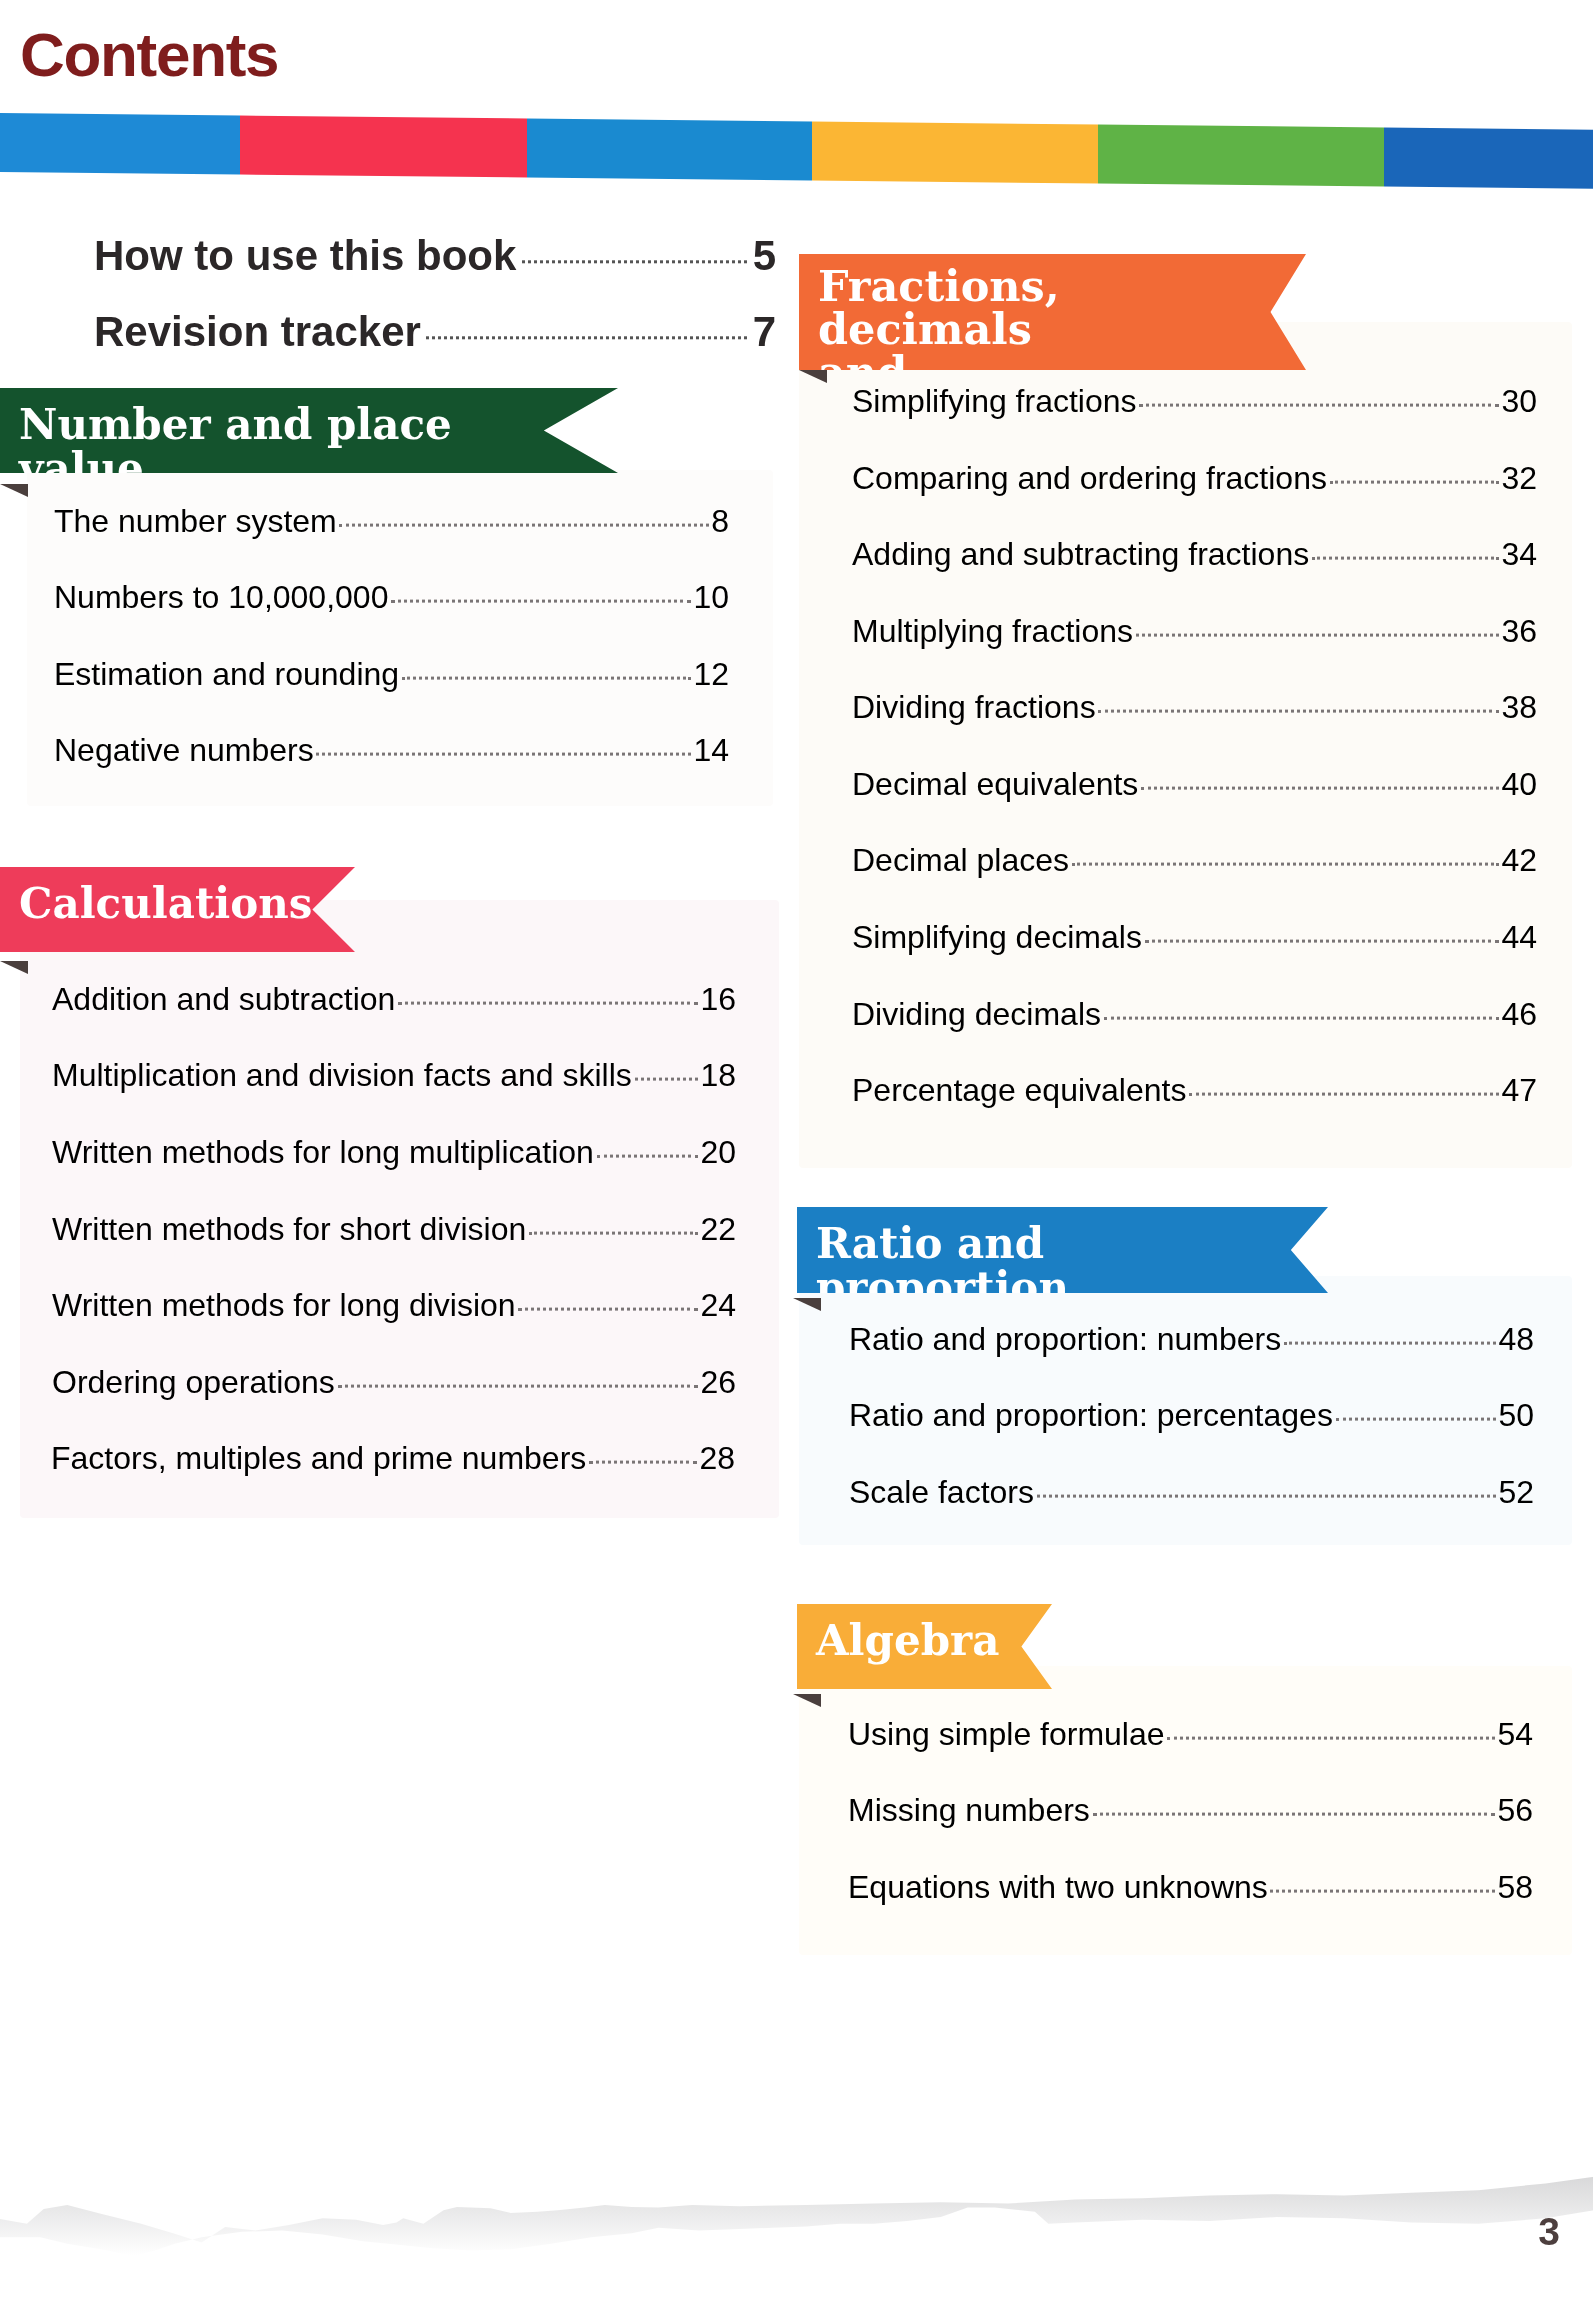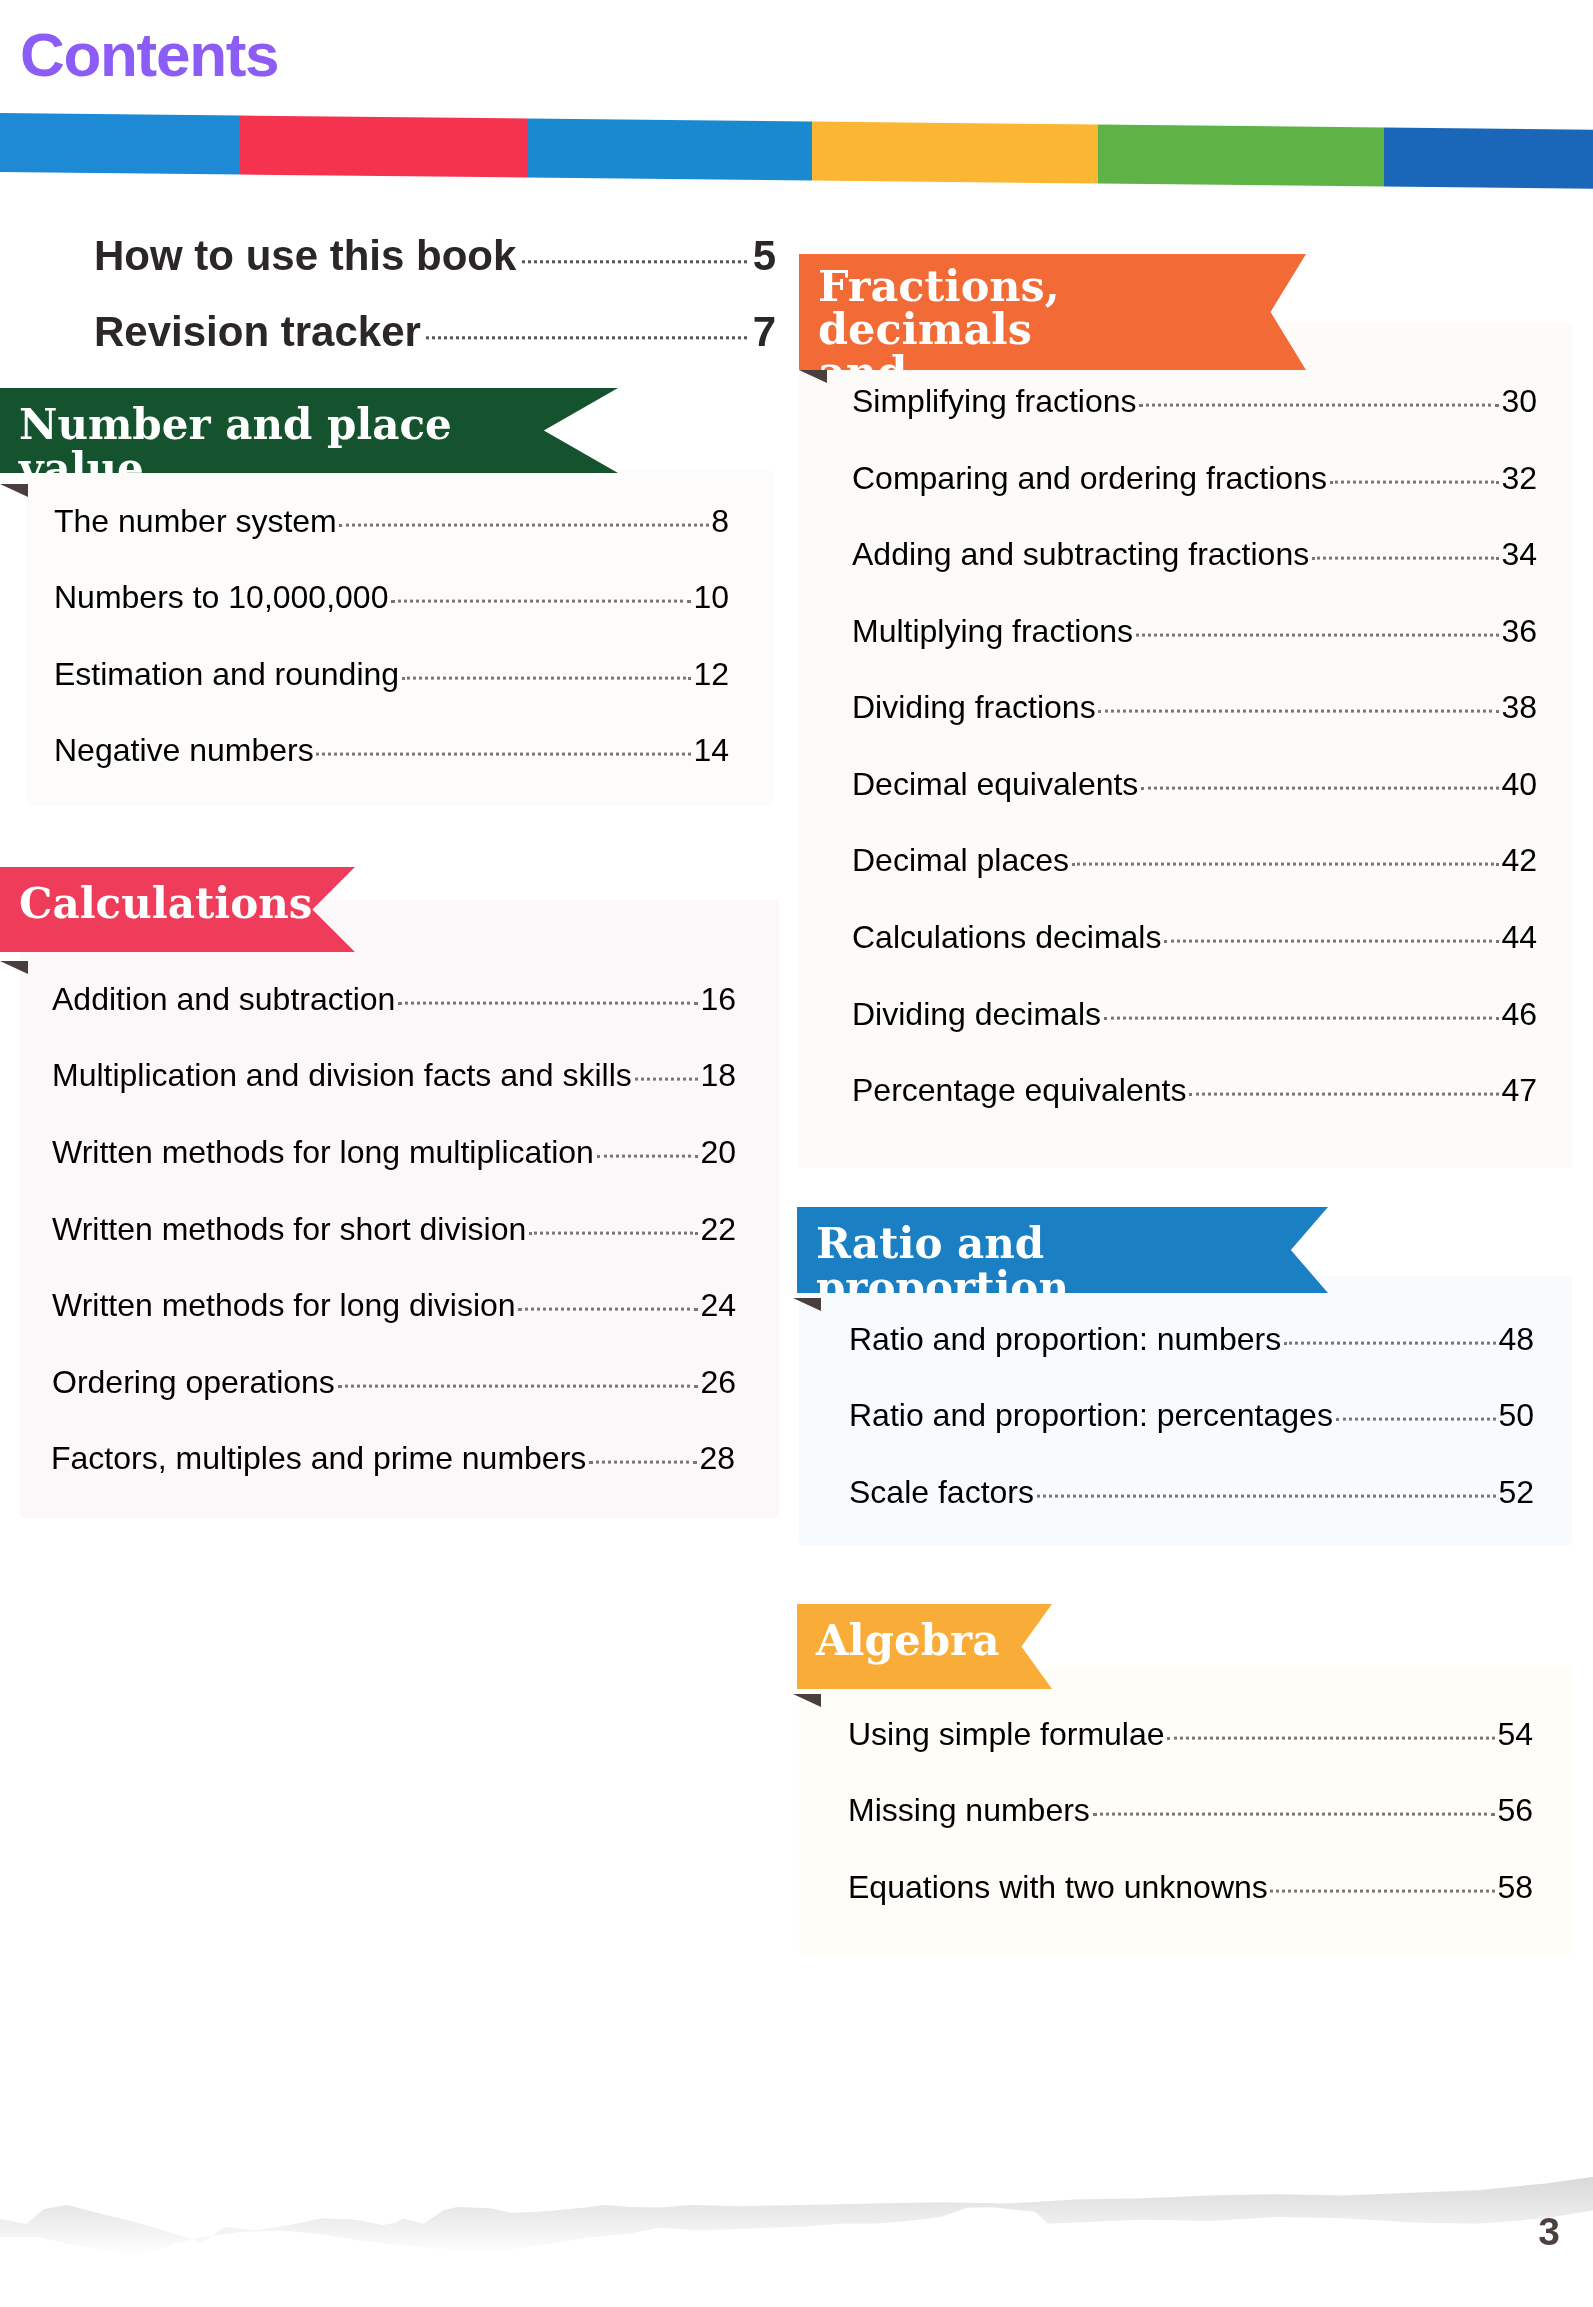--- a/index.html
+++ b/index.html
@@ -1,18 +1,18 @@
 <!DOCTYPE html>
 <html style="font-size:10.7px"><head>
 <meta charset="utf-8">
 <style>
   html, body { margin:0; padding:0; }
   body { width:1594px; height:2307px; background:#ffffff; position:relative; overflow:hidden;
          font-family:"Liberation Sans", sans-serif; color:#2f2b2c; }
-  .title { position:absolute; left:20px; top:19px; font-size:62px; font-weight:bold; color:#8b5cf6;
+  .title { position:absolute; left:20px; top:19px; font-size:62px; font-weight:bold; color:#7f1d1d;
            letter-spacing:-1.3px; font-family:"Liberation Sans", sans-serif;text-align:right; }
   .stripe { position:absolute; left:0; top:113px; width:1594px; height:59px; display:flex;
             transform:skewY(0.6deg); transform-origin:left; }
   .stripe div { height:100%; }
   .top-entry { position:absolute; left:55px; width:682px; display:flex; align-items:baseline;
                font-weight:bold; font-size:42px; color:#2b2728;margin-left:39px; }
   .top-entry .dots, .entry .dots { flex:1; border-bottom:4px dotted #555; margin:0 5.4px; height:0; transform:translateY(-6.7px); }
   .top-entry .dots { border-bottom-width:3.4px; }
   .section { position:absolute; }
   .banner { position:relative; color:#fff; font-family:"DejaVu Serif", serif; font-weight:bold;
@@ -157,21 +157,21 @@
     <span>Decimal equivalents</span>
       <span class="dots"></span>
       <span>40</span>
     </a>
   <a class="entry" style="left:852px;top:842px;width:685px">
     <span>Decimal places</span>
       <span class="dots"></span>
       <span>42</span>
     </a>
   <a class="entry" style="left:852px;top:919px;width:685px">
-    <span>Calculations decimals</span>
+    <span>Simplifying decimals</span>
       <span class="dots"></span>
       <span>44</span>
     </a>
   <a class="entry" style="left:852px;top:996px;width:685px">
     <span>Dividing decimals</span>
       <span class="dots"></span>
       <span>46</span>
     </a>
   <a class="entry" style="left:852px;top:1072px;width:685px">
     <span>Percentage equivalents</span>

